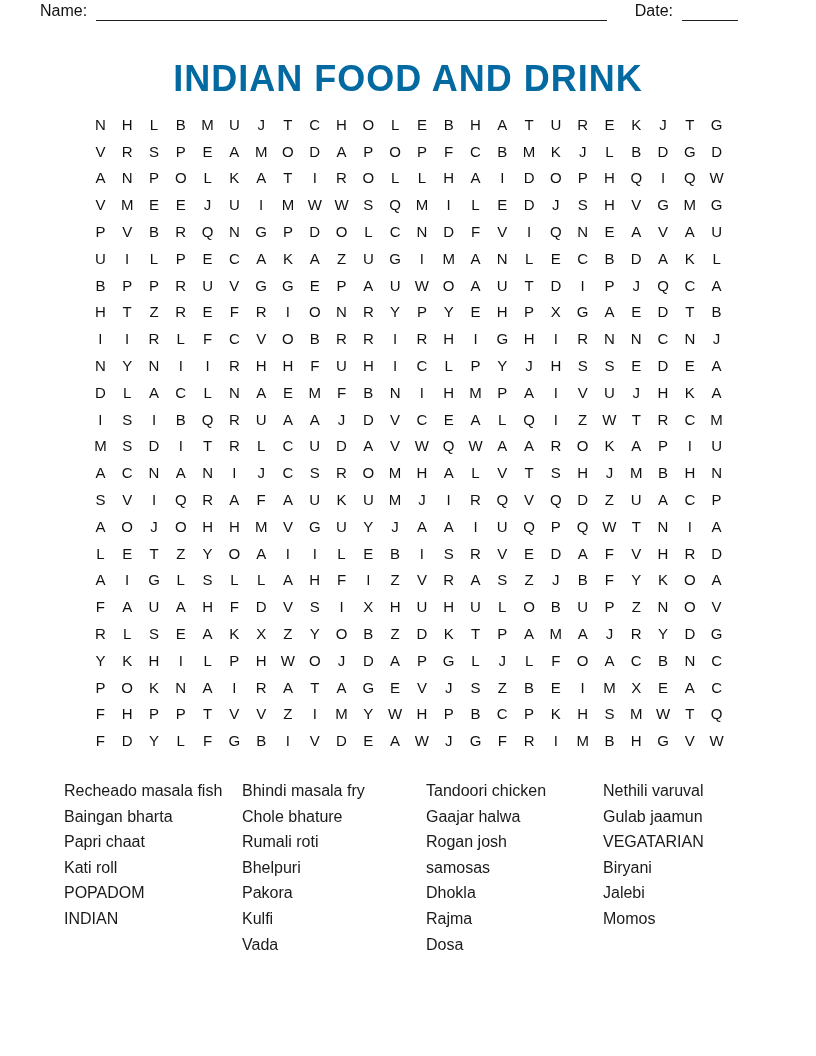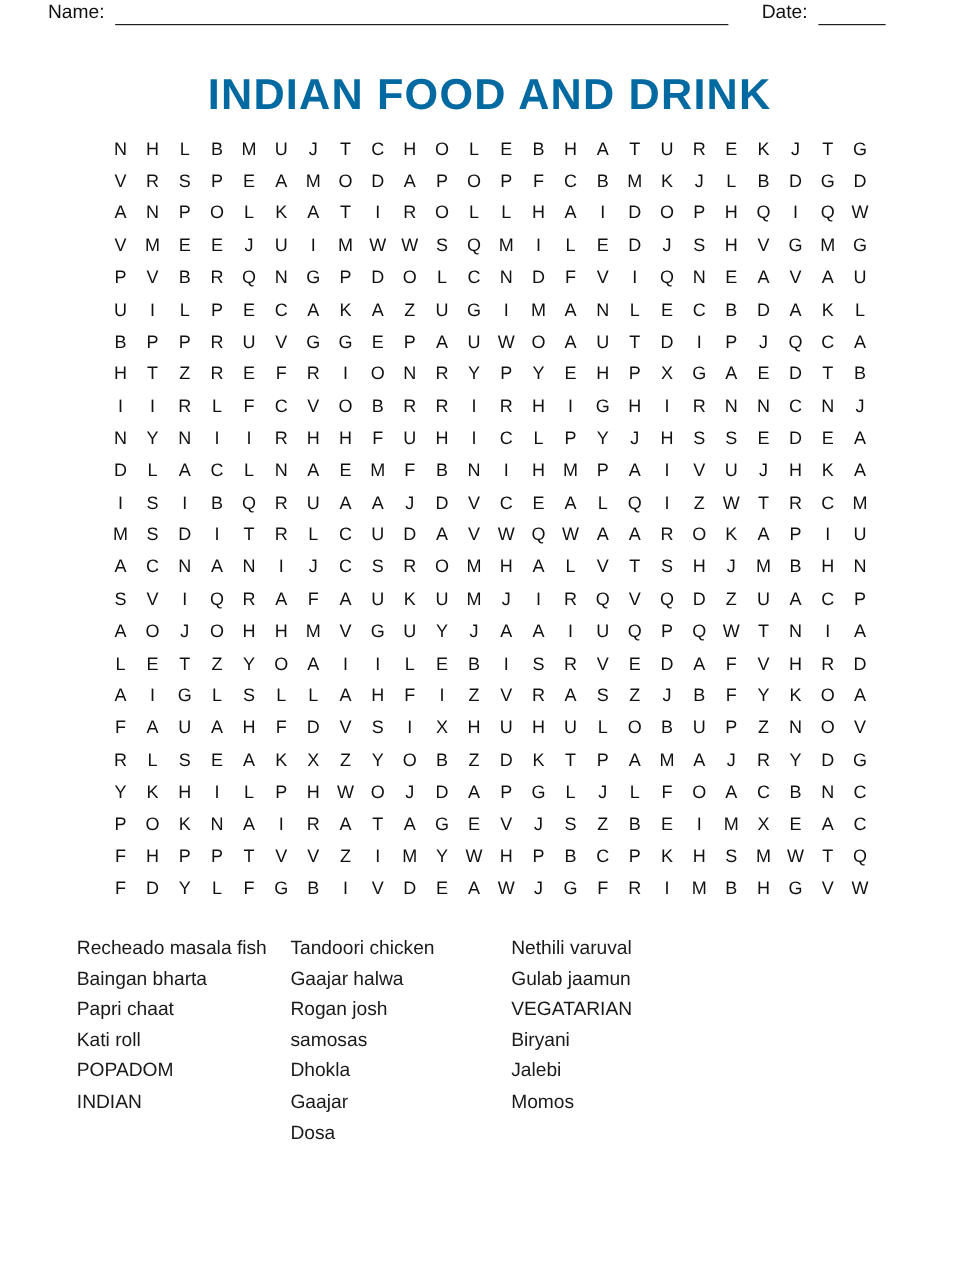--- a/index.html
+++ b/index.html
@@ -682,26 +682,35 @@
   <div class="words" id="word-list">
       <div class="word-col">
         <div class="word">Recheado masala fish</div>
         <div class="word">Baingan bharta</div>
         <div class="word">Papri chaat</div>
         <div class="word">Kati roll</div>
         <div class="word">POPADOM</div>
         <div class="word">INDIAN</div>
       </div>
       <div class="word-col">
+        <div class="word">Bhindi masala fry</div>
+        <div class="word">Chole bhature</div>
+        <div class="word">Rumali roti</div>
+        <div class="word">Bhelpuri</div>
+        <div class="word">Pakora</div>
+        <div class="word">Kulfi</div>
+        <div class="word">Vada</div>
+      </div>
+      <div class="word-col">
         <div class="word">Tandoori chicken</div>
         <div class="word">Gaajar halwa</div>
         <div class="word">Rogan josh</div>
         <div class="word">samosas</div>
         <div class="word">Dhokla</div>
-        <div class="word">Gaajar</div>
+        <div class="word">Rajma</div>
         <div class="word">Dosa</div>
       </div>
       <div class="word-col">
         <div class="word">Nethili varuval</div>
         <div class="word">Gulab jaamun</div>
         <div class="word">VEGATARIAN</div>
         <div class="word">Biryani</div>
         <div class="word">Jalebi</div>
         <div class="word">Momos</div>
       </div>

